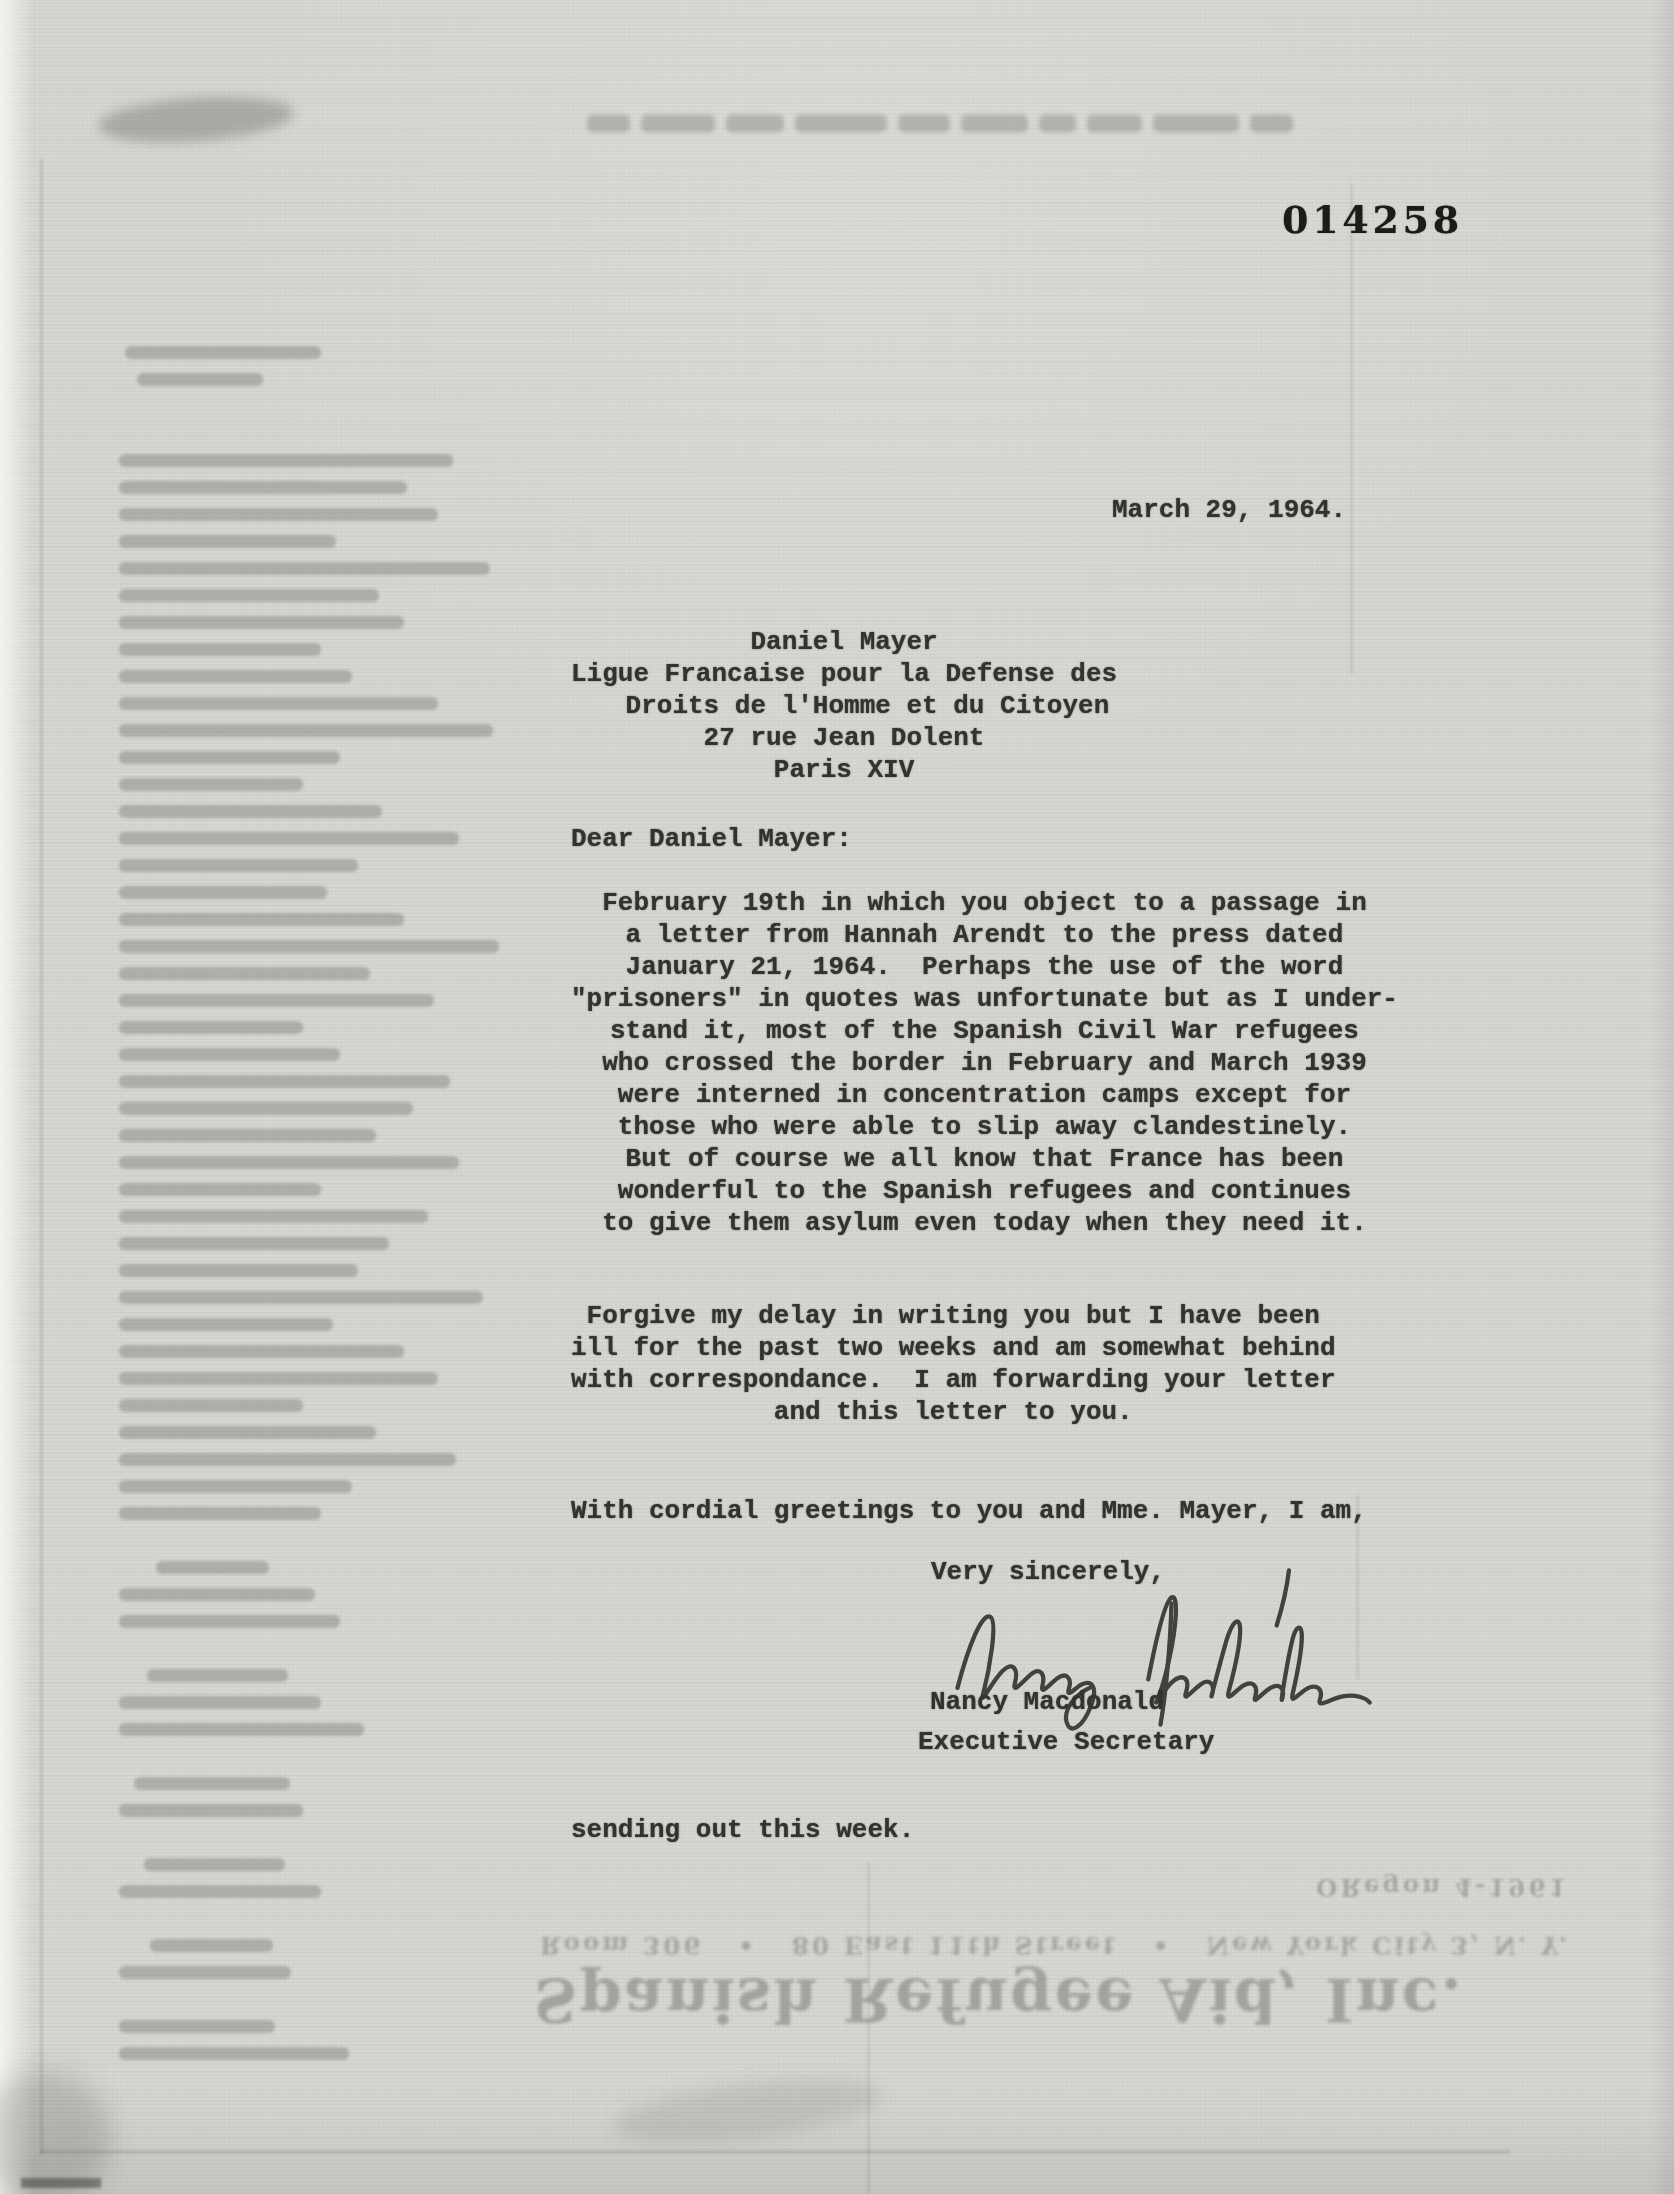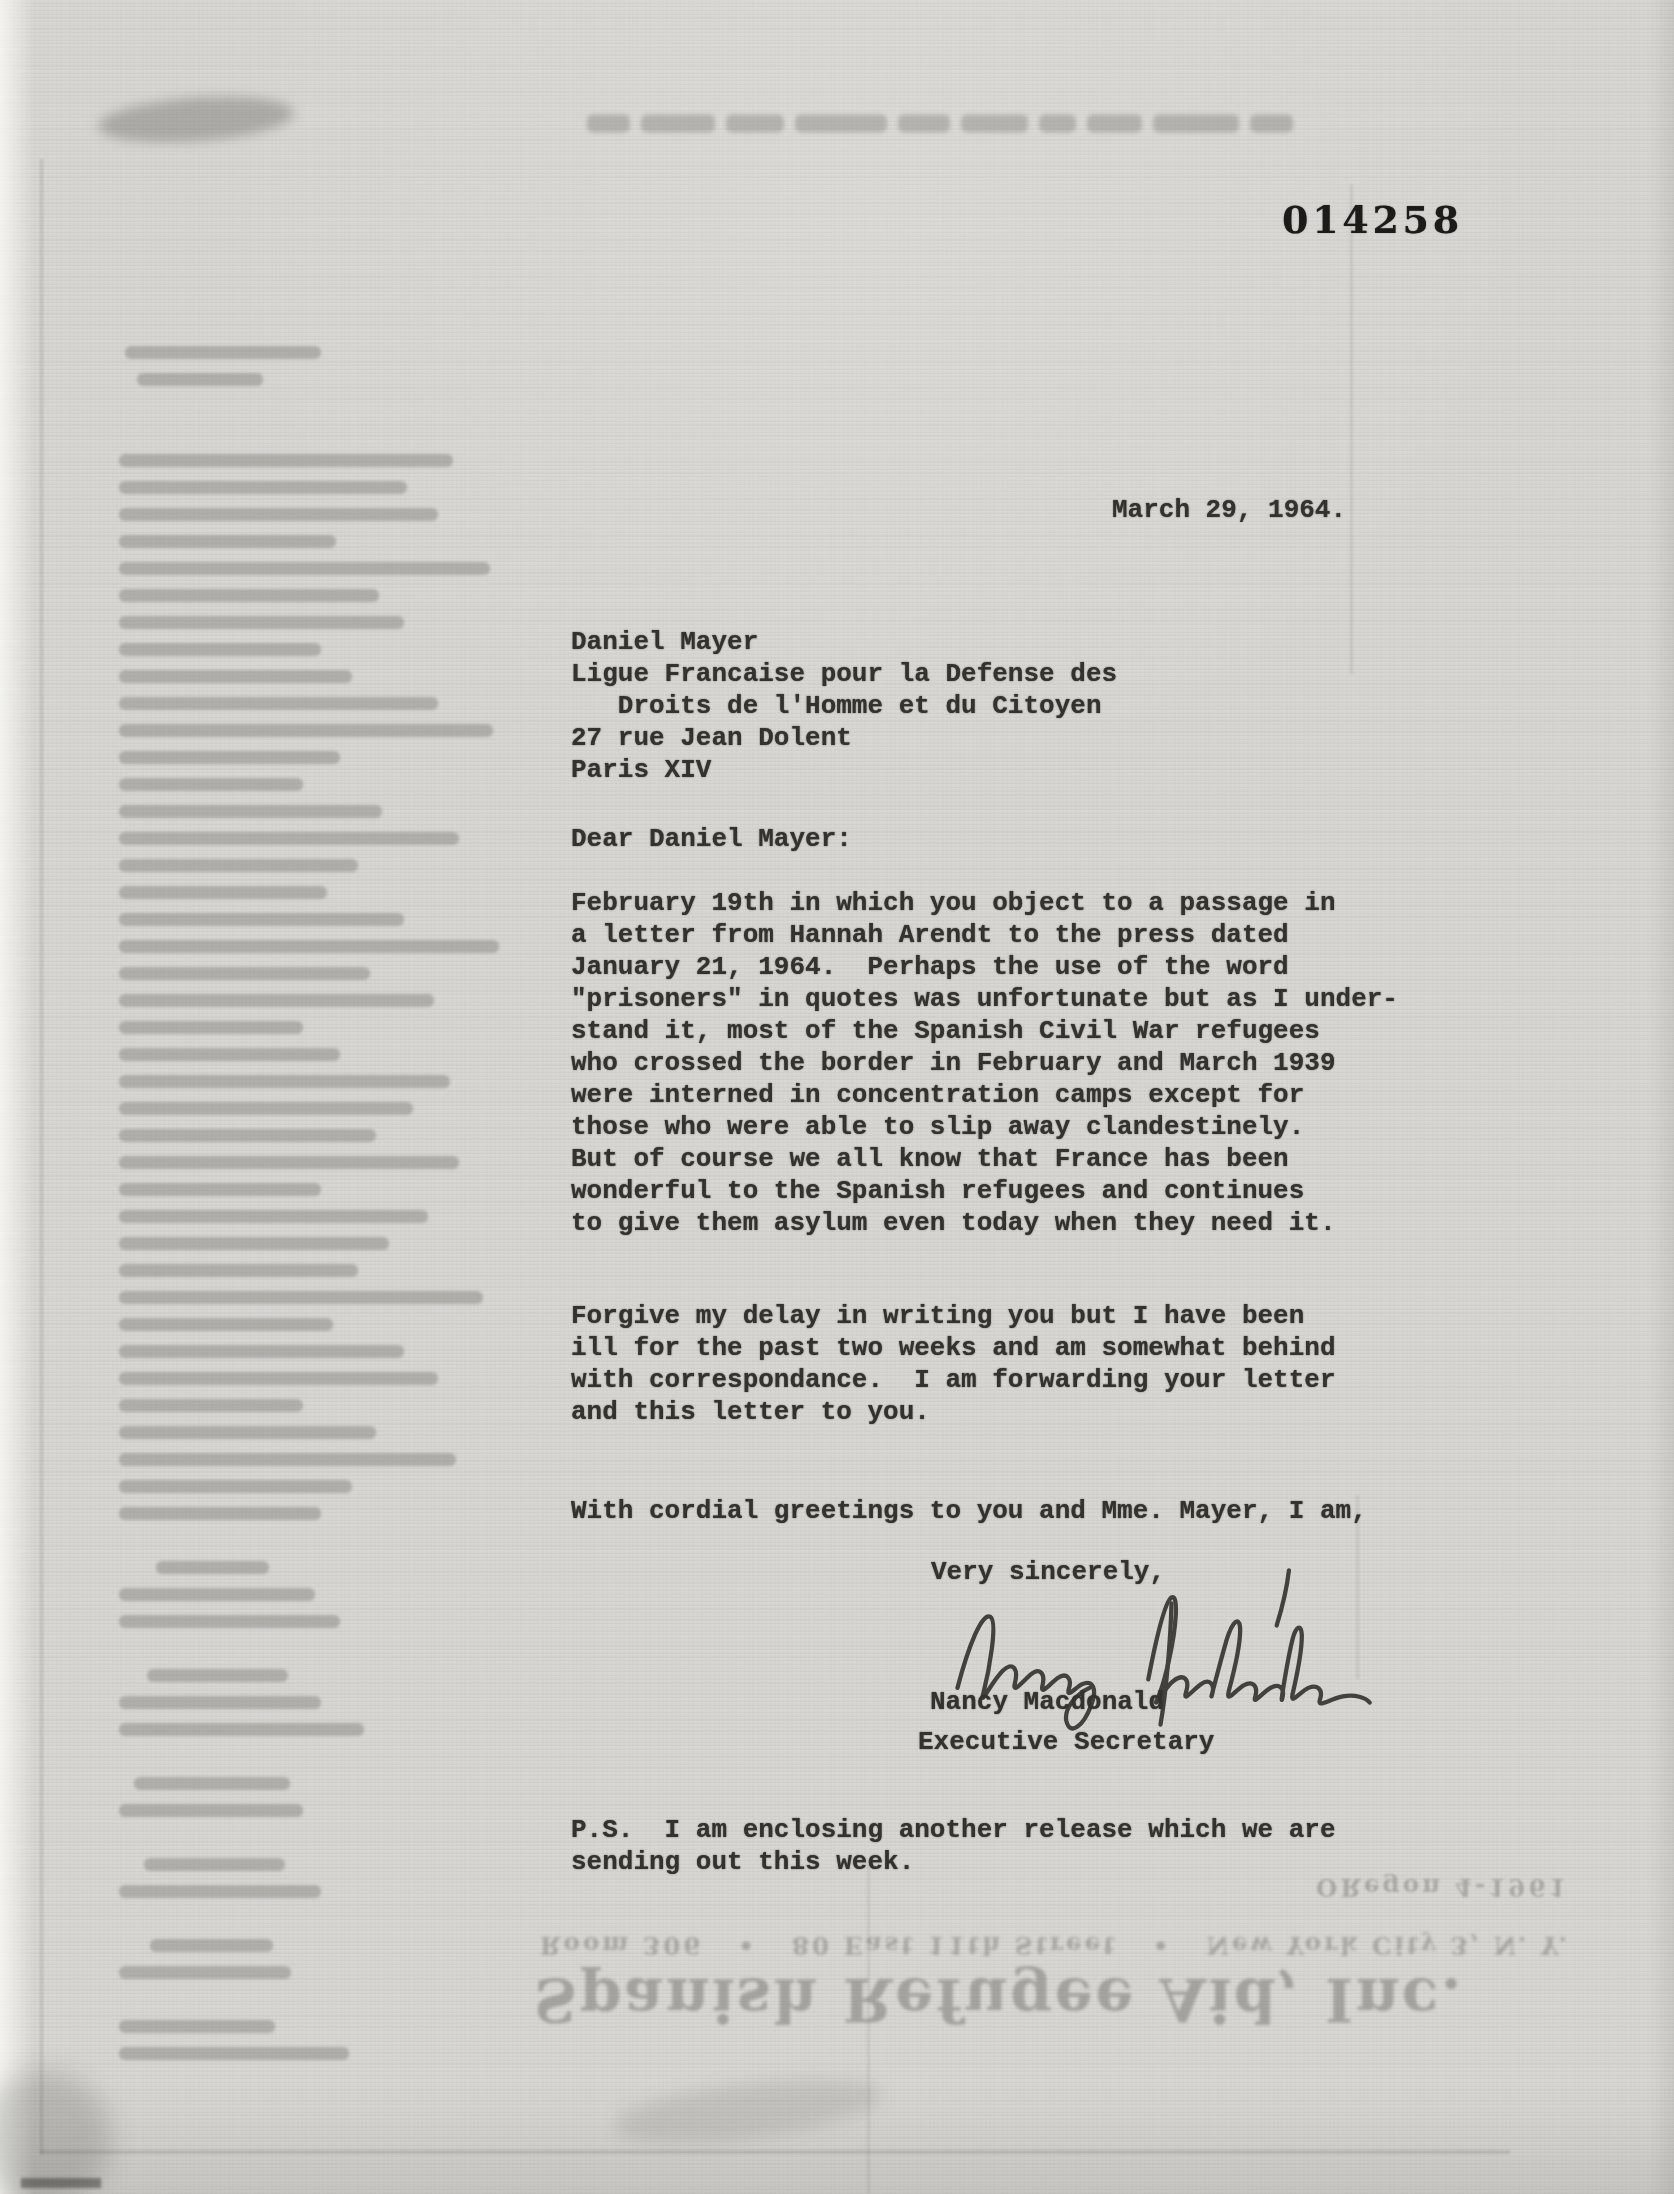--- a/index.html
+++ b/index.html
@@ -12,20 +12,21 @@
       linear-gradient(to top, rgba(60,58,55,.11) 0px, rgba(60,58,55,.03) 67px, rgba(60,58,55,0) 110px),
       repeating-linear-gradient(180deg, rgba(255,255,255,.055) 0 1.2px, rgba(0,0,0,0) 1.2px 2.5px, rgba(0,0,0,.022) 2.5px 3.7px),
       repeating-linear-gradient(90deg, rgba(0,0,0,.012) 0 1.8px, rgba(0,0,0,0) 1.8px 4.3px),
       #d6d5d1;
   }
   .abs{position:absolute;}
   .type{
     font-family:"Liberation Mono","DejaVu Sans Mono",monospace;
     font-weight:700;font-size:26px;line-height:32px;color:#34322e;
     text-shadow:0 0 1.5px rgba(50,46,40,.8);
+    text-align:center;
   }
   .tline{white-space:pre;}
   .stamp{
     font-family:"DejaVu Serif","Liberation Serif",serif;font-weight:700;
     font-size:38px;letter-spacing:3.7px;color:#1c1b1a;
     text-shadow:0 0 1.2px rgba(20,20,20,.55);filter:blur(0.4px);
   }
   .flip{transform:scaleY(-1);}
   .bleed{font-family:"DejaVu Serif","Liberation Serif",serif;font-weight:700;color:rgba(106,105,102,.46);white-space:pre;}
   .bleed-org{font-size:60px;letter-spacing:2.5px;filter:blur(1.8px);}
@@ -179,21 +180,20 @@
     <path d="M18,196 C36,128 58,72 72,80 C84,88 70,168 60,206 C54,228 74,186 92,168 C108,152 118,164 112,188 C107,208 124,186 138,174 C152,162 162,172 157,192 C153,210 168,190 182,180 C196,170 206,180 200,198 C196,214 210,196 222,190 C238,182 248,196 236,226 C224,258 202,276 196,250 C192,230 212,206 234,196"></path>
     <path d="M330,182 C342,120 356,56 368,48 C380,42 376,96 364,150 C356,186 348,208 344,216 C338,232 356,196 372,184 C388,172 398,182 392,202 C386,222 402,200 416,190 C430,180 440,190 434,208 C430,222 446,160 458,118 C468,86 478,80 480,96 C482,120 470,170 462,200 C456,224 472,200 486,192 C500,184 510,192 505,210 C500,226 516,204 530,196 C544,188 554,196 549,214 C545,228 558,148 566,116 C572,94 580,92 581,108 C582,132 572,180 566,206 C562,226 578,202 592,196 C606,190 616,198 611,214 C606,230 622,216 648,210 C668,206 686,212 692,220"></path>
     <path d="M368,58 C366,130 358,210 350,256"></path>
     <path d="M560,4 C556,38 548,68 540,94"></path>
   </svg>
 
   <div class="abs type tline" style="left:930px;top:1686px;">Nancy Macdonald</div>
   <div class="abs type tline" style="left:918px;top:1726px;">Executive Secretary</div>
 
   <div class="abs type" style="left:571px;top:1814px;">
-      <div class="tline">P.S.  I am enclosing another release which we are</div>
       <div class="tline">sending out this week.</div>
     </div>
 
   <div class="abs bleed bleed-phone flip" style="left:1316px;top:1873px;">ORegon 4-1961</div>
   <div class="abs bleed bleed-addr flip" style="left:540px;top:1931px;">Room 306   •   80 East 11th Street   •   New York City 3, N. Y.</div>
   <div class="abs bleed bleed-org flip" style="left:534px;top:1965px;">Spanish Refugee Aid, Inc.</div>
 
 </div>
 
 

